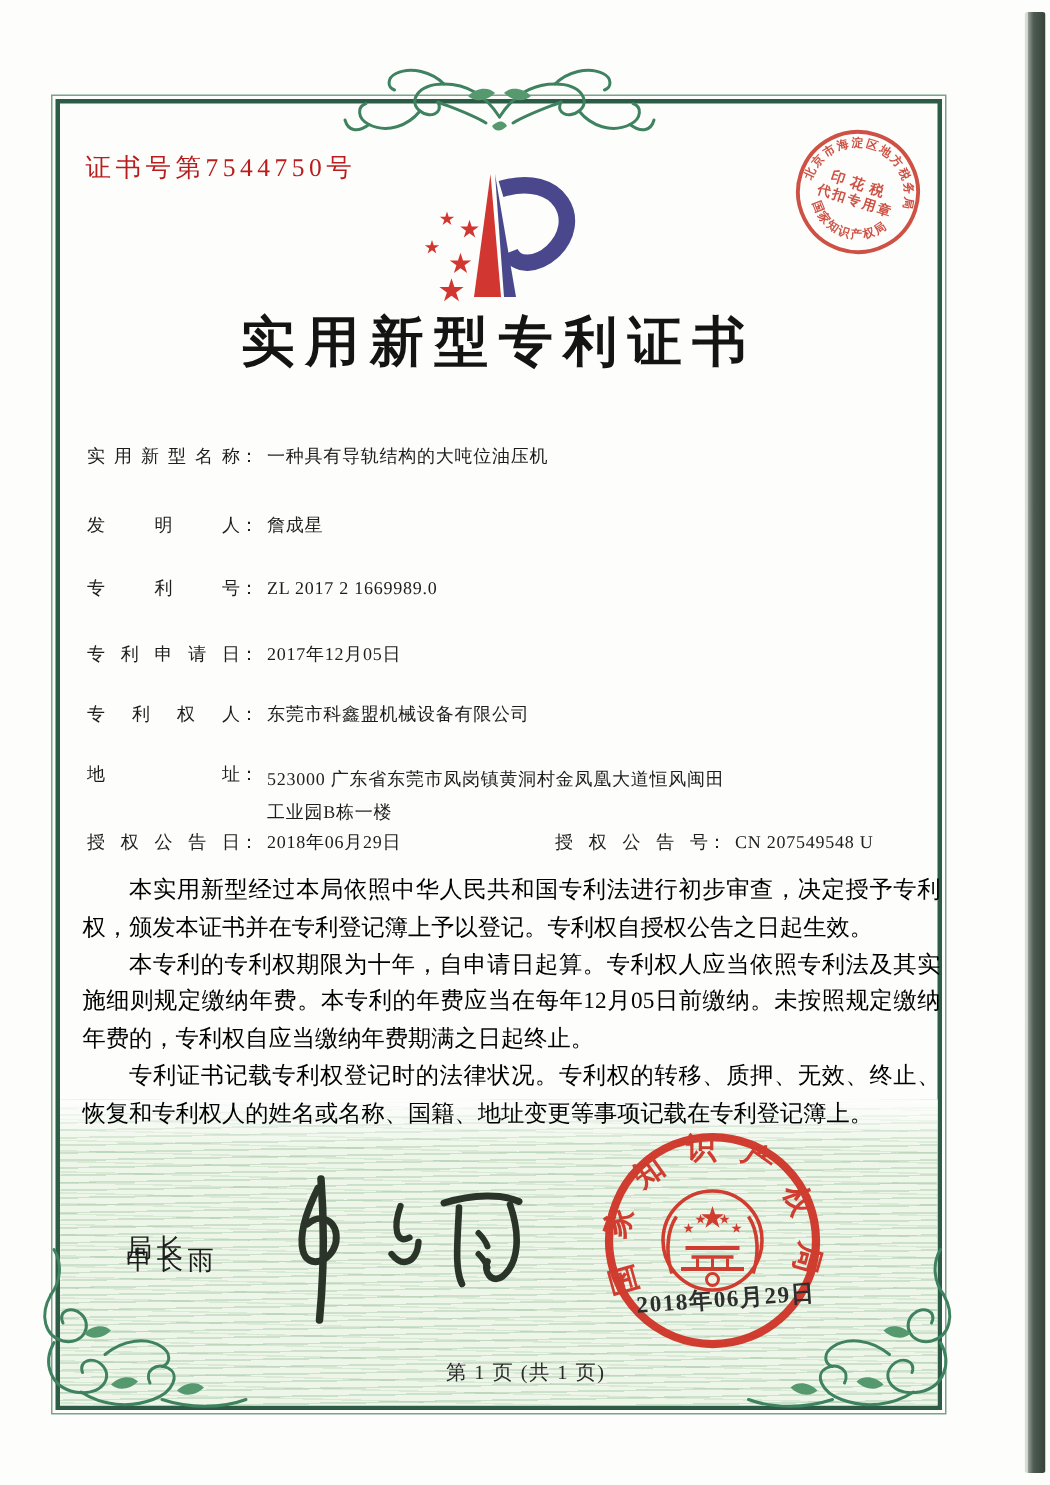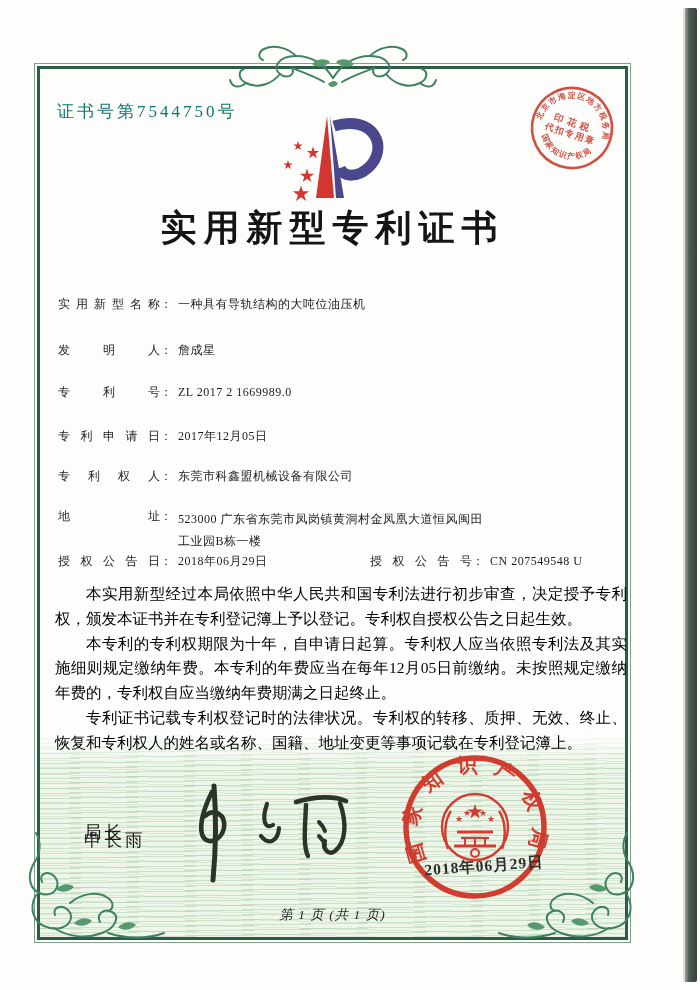--- a/index.html
+++ b/index.html
@@ -26,42 +26,42 @@
     border:3px solid #2c5c45;position:relative;
   }
   .wave-band{
     position:absolute;left:0;right:0;bottom:0;height:204px;
     background:
       linear-gradient(rgba(255,255,255,0.95) 0%,rgba(255,255,255,0) 16%),
       repeating-linear-gradient(179deg,rgba(122,176,128,0.30) 0 1.2px,rgba(255,255,255,0) 1.2px 5px),
       repeating-linear-gradient(181.5deg,rgba(122,176,128,0.18) 0 1px,rgba(255,255,255,0) 1px 7px),
       #eef6e9;
   }
-  .cert-no{left:57px;top:100px;font-size:17px;letter-spacing:3px;color:#0f766e;}
+  .cert-no{left:57px;top:100px;font-size:17px;letter-spacing:3px;color:#b91c1c;}
   .title{
     left:34px;top:204px;width:597px;text-align:center;
     font-size:36px;font-weight:700;letter-spacing:7px;color:#141414;
   }
   .frow{left:58px;font-size:12px;display:flex;align-items:baseline;white-space:nowrap;}
   .flabel{display:inline-block;width:102px;text-align:justify;text-align-last:justify;}
   .fcolon{display:inline-block;margin-right:6px;}
   .fvalue{letter-spacing:0.5px;}
   .addr-block div{line-height:22px;letter-spacing:0.5px;}
   .pair2{position:absolute;left:312px;top:0;display:flex;align-items:baseline;}
   .paras{left:55px;top:582px;width:572px;font-size:15.5px;line-height:24.8px;
          text-align:justify;color:#000000;}
   .paras p{margin:0;text-indent:2em;}
   .signoff{font-size:17.5px;letter-spacing:3px;color:#1c1c1c;z-index:3;}
   .seal-date{
     left:404px;top:856px;width:160px;text-align:center;
     font-size:15.5px;letter-spacing:1px;color:#2e2e2e;
     transform:rotate(-4deg);z-index:4;font-weight:600;
   }
-  .footer{left:34px;top:906px;width:597px;text-align:center;font-size:13.5px;
-          letter-spacing:1px;color:#2a2a2a;z-index:3;font-style:italic;}
+  .footer{left:52px;top:906px;width:597px;text-align:center;font-size:13.5px;
+          letter-spacing:1px;color:#2a2a2a;z-index:3;}
   svg{overflow:visible;}
   .z2{z-index:2;} .z3{z-index:3;} .z4{z-index:4;}
 </style>
 </head>
 <body>
 
 <div class="abs edge-strip"></div>
 
 <div class="abs frame">
   <div class="frame-inner">

